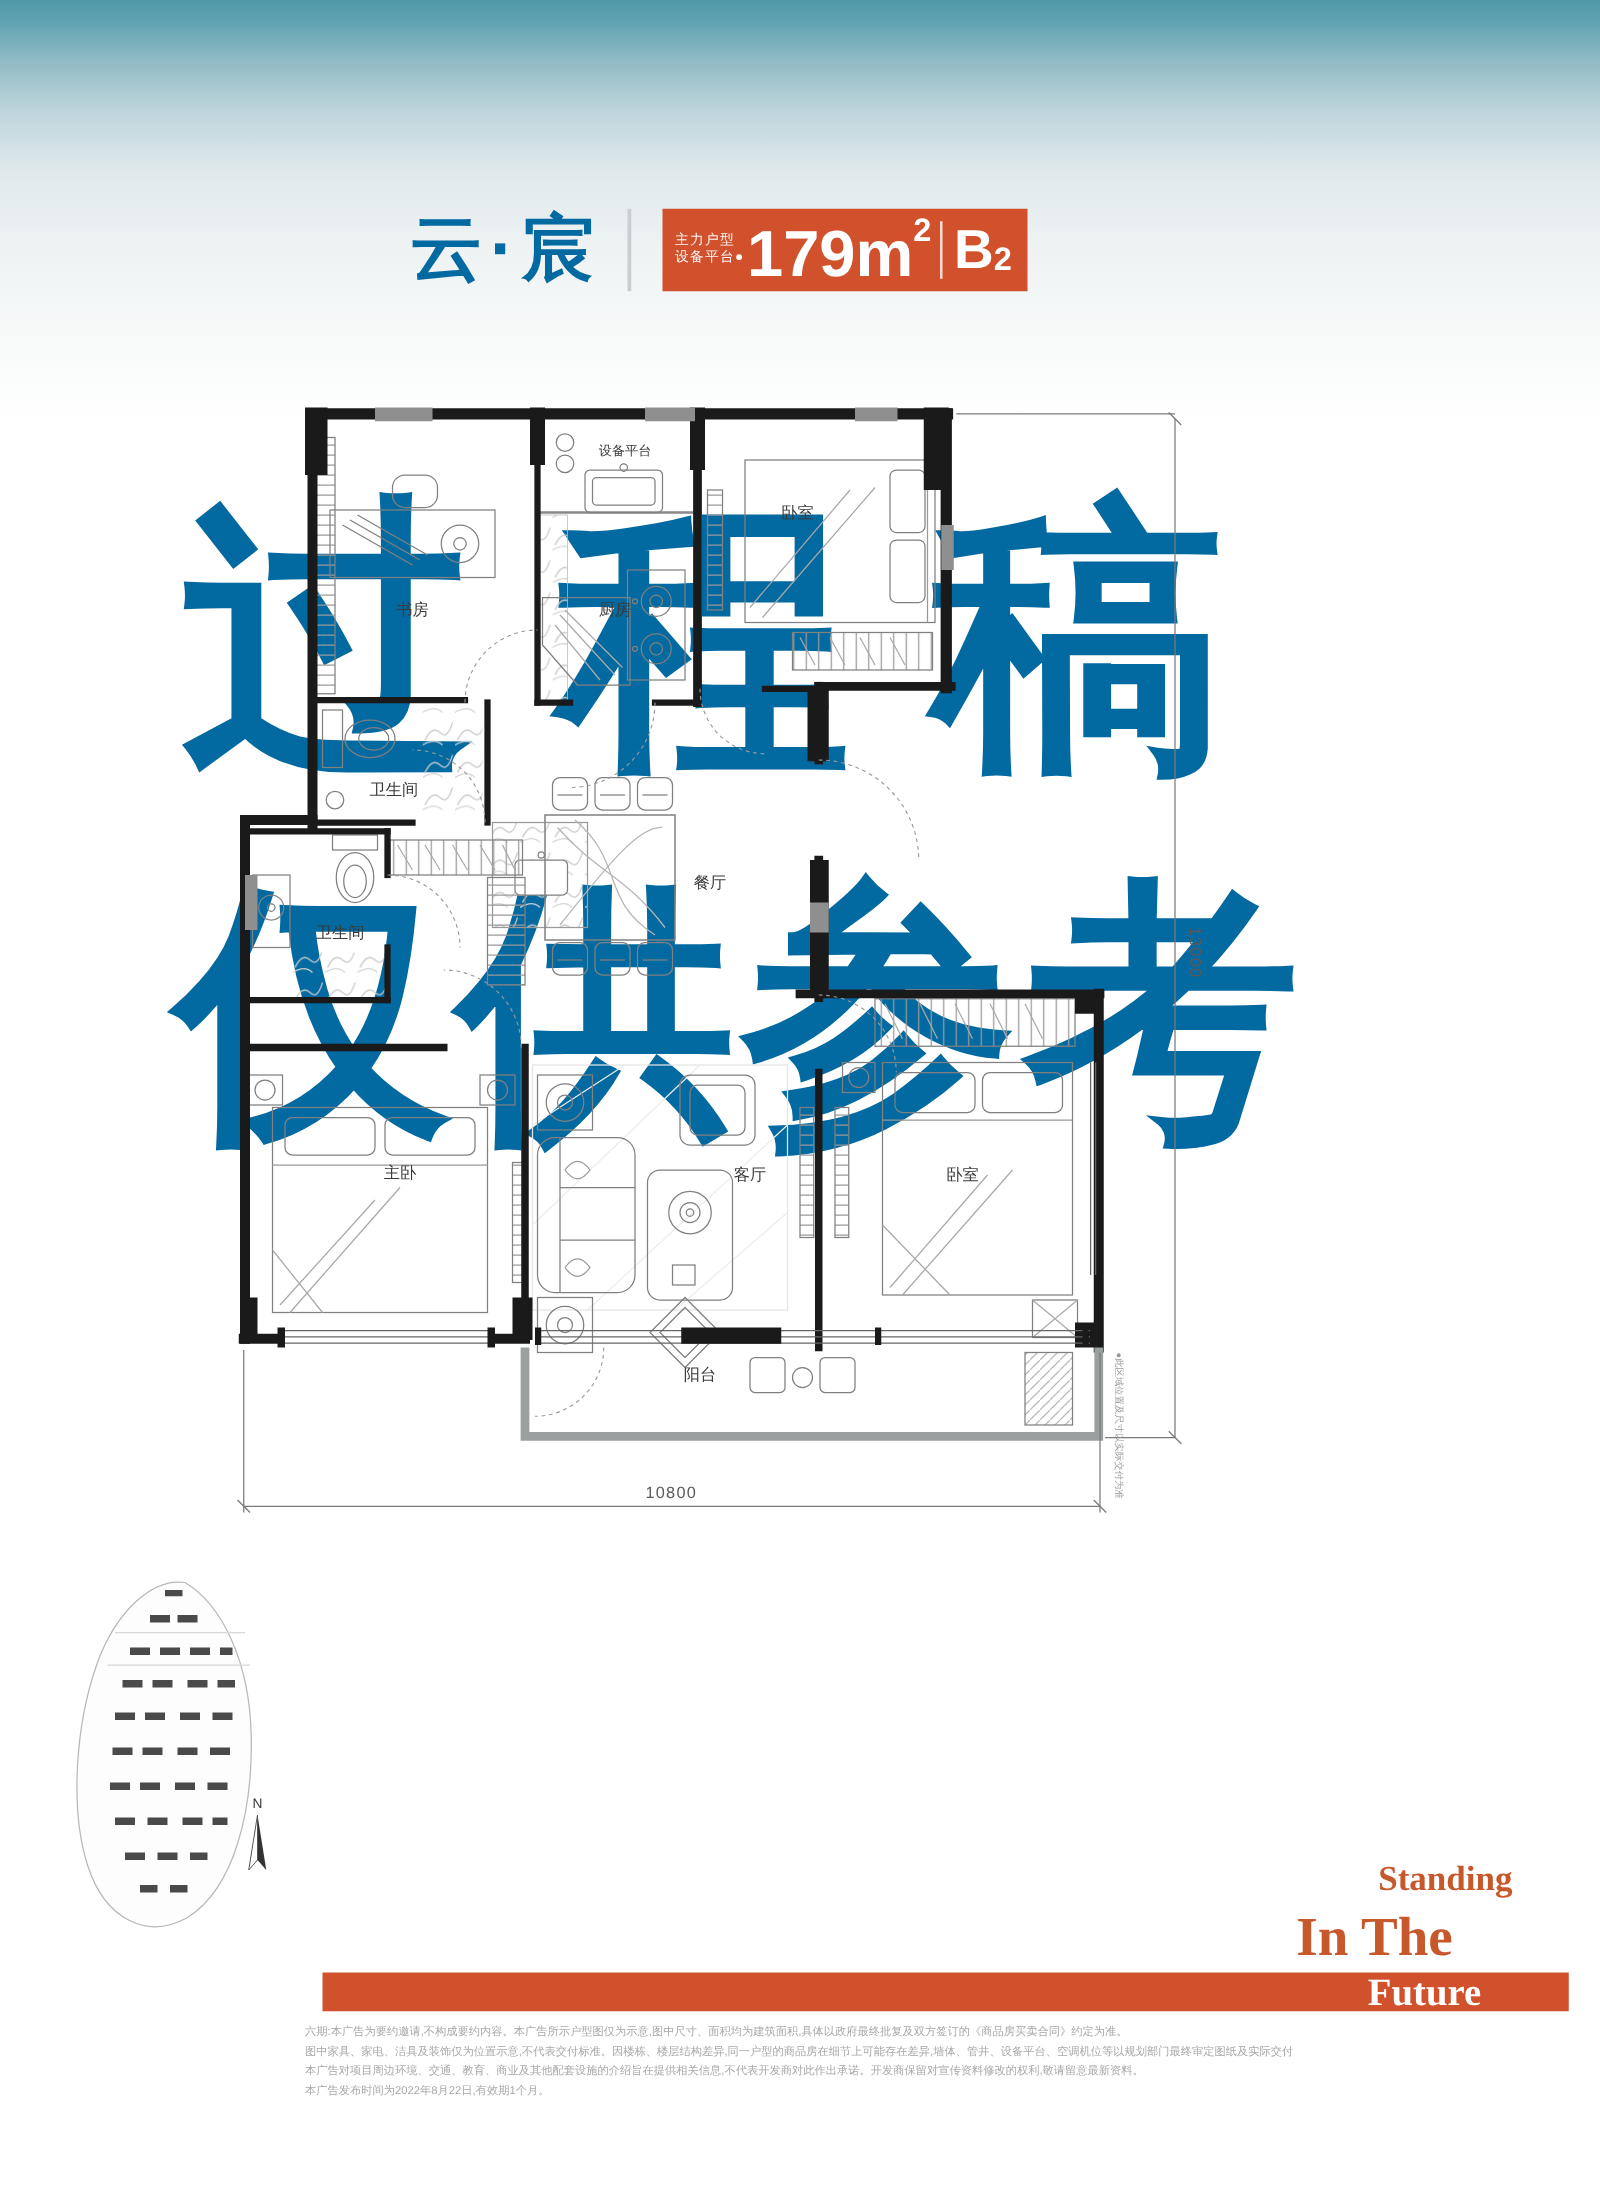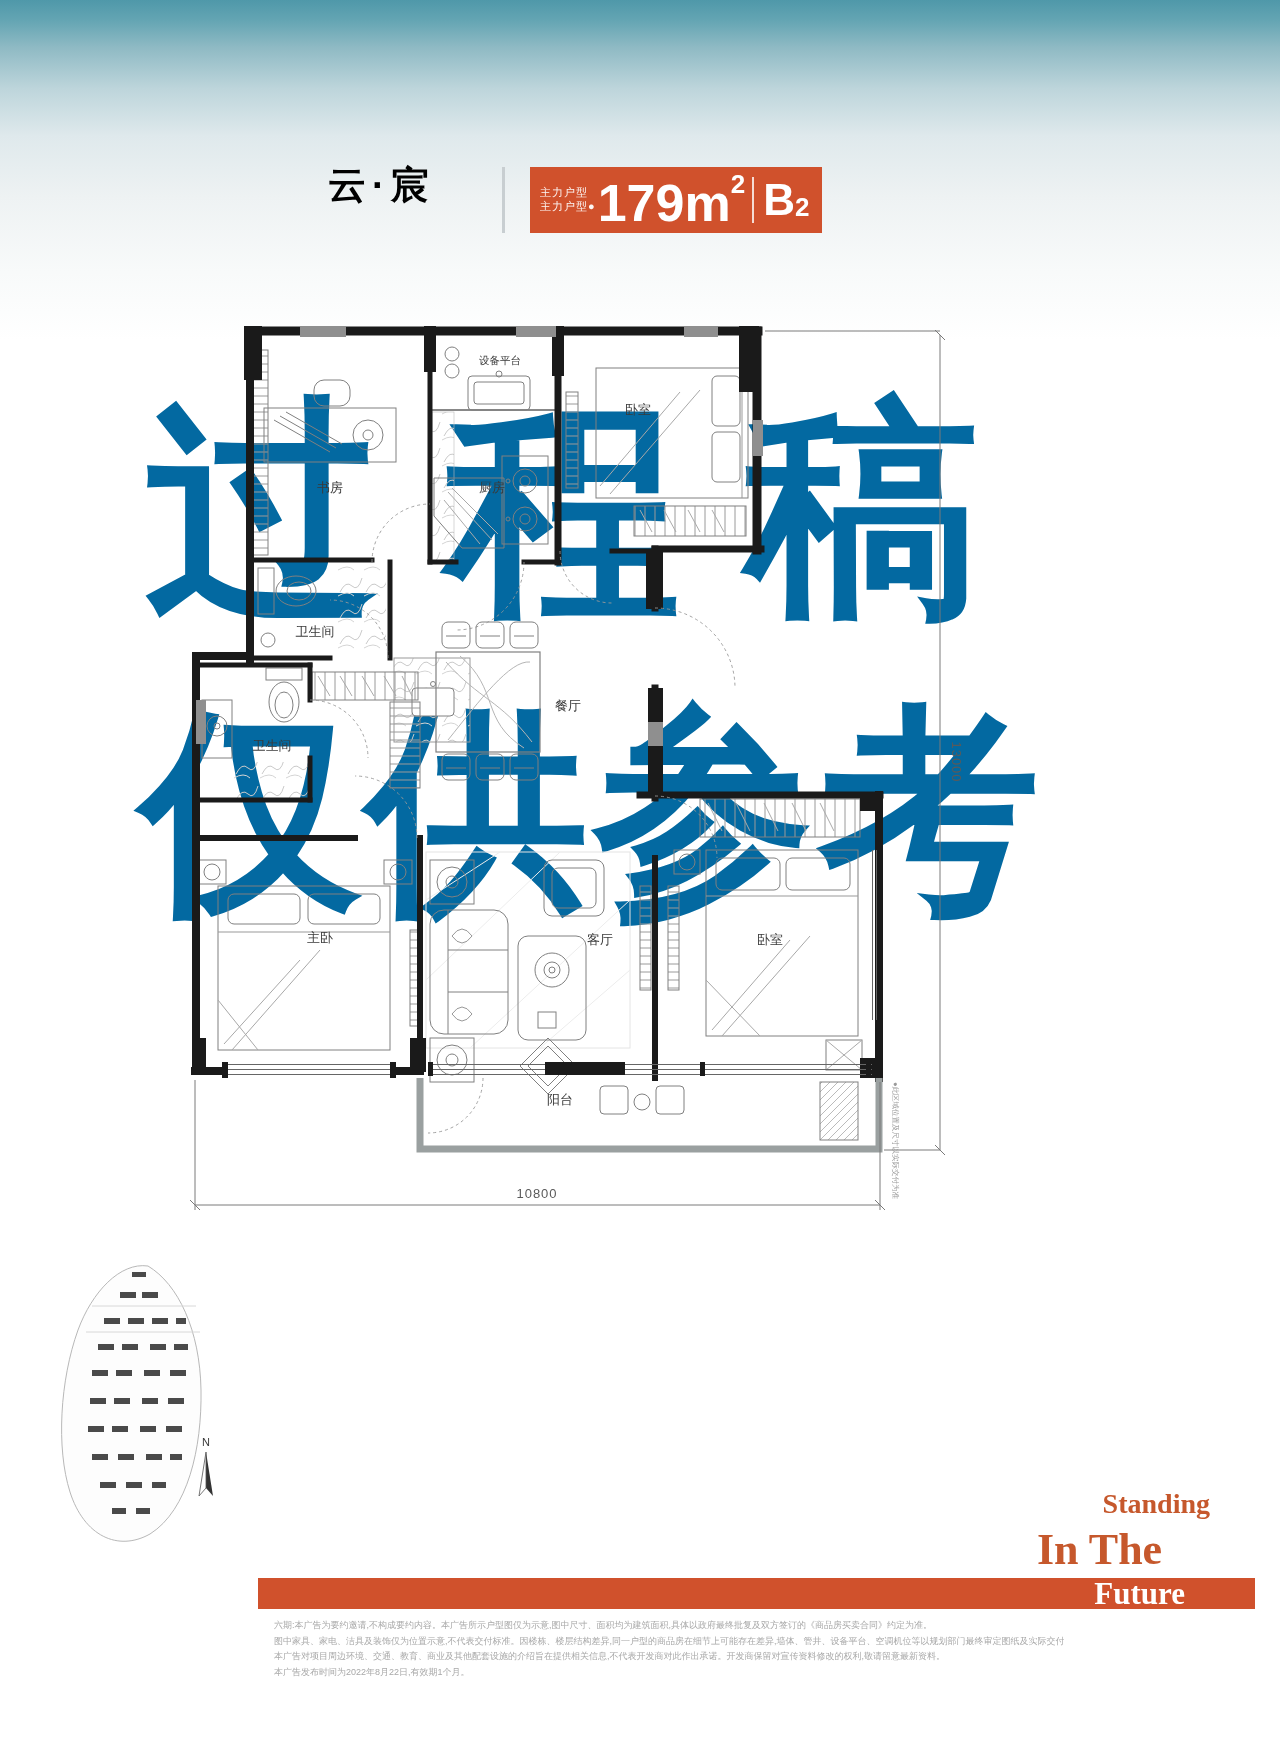--- a/index.html
+++ b/index.html
@@ -5,22 +5,22 @@
   * { margin:0; padding:0; box-sizing:border-box; }
   html,body { width:1280px; height:1748px; background:#ffffff; overflow:hidden;
               font-family:"Liberation Sans", sans-serif; }
   #page { position:relative; width:1280px; height:1748px; background:#ffffff; }
 
   
   .header-grad { position:absolute; left:0; top:0; width:1280px; height:340px;
     background:linear-gradient(180deg,#4f98a9 0%,#64a5b3 6%,#8fbac4 14%,#bdd5db 26%,
       #dfe9ec 40%,#eef2f3 58%,#f8fafa 80%,#ffffff 100%); }
 
-  .page-title { position:absolute; left:328px; top:160px; font-size:38px; font-weight:bold;
-    color:#000000; letter-spacing:6px; }
+  .page-title { position:absolute; left:328px; top:160px; font-size:58px; font-weight:bold;
+    color:#0369a1; letter-spacing:6px; }
   .title-divider { position:absolute; left:502px; top:167px; width:3px; height:66px; background:#c8ced1; }
 
   .badge { position:absolute; left:530px; top:167px; width:292px; height:66px; background:#d0512c;
     display:flex; align-items:center; padding-left:10px; color:#fff; }
   .badge .sub { display:flex; flex-direction:column; justify-content:center; font-size:11px;
     line-height:1.25; letter-spacing:1px; opacity:.95; }
   .badge .area { font-size:52px; font-weight:bold; line-height:1; margin-left:2px; }
   .badge .area sup { font-size:26px; vertical-align:28px; }
   .badge .bdiv { width:2px; height:46px; background:rgba(255,255,255,.8); margin:0 9px 0 7px; }
   .badge .unit { font-size:44px; font-weight:bold; line-height:1; display:flex; align-items:flex-end; }
@@ -38,37 +38,37 @@
   .note-label { font-size:7.5px; fill:#9a9a9a; }
 
   .slogan { position:absolute; color:#c6582c; font-family:"Liberation Serif", serif; font-weight:bold; }
   .slogan-1 { left:1030px; top:1488px; width:180px; text-align:right; font-size:28px; }
   .slogan-2 { left:1037px; top:1524px; font-size:44px; }
   .slogan-bar { position:absolute; left:258px; top:1578px; width:997px; height:31px; background:#d0512c;
     text-align:right; padding-right:70px; }
   .slogan-bar .future { color:#ffffff; font-family:"Liberation Serif", serif; font-weight:bold;
     font-size:31px; line-height:31px; }
 
-  .disclaimer { position:absolute; left:274px; top:1618px; width:790px; }
+  .disclaimer { position:absolute; left:244px; top:1618px; width:790px; }
   .disclaimer div { font-size:9px; color:#a8a8a8; line-height:15.5px; white-space:nowrap; overflow:hidden; }
 </style>
 </head>
 <body>
 
 <div id="page">
 
   <div class="header-grad"></div>
 
   <div class="page-title">云·宸</div>
   <div class="title-divider"></div>
 
   <div class="badge">
     <div class="sub">
       <span>主力户型</span>
-      <span>主力户型●</span>
+      <span>设备平台●</span>
     </div>
     <div class="area"><span>179m</span><sup>2</sup></div>
     <div class="bdiv"></div>
     <div class="unit">
         <span>B</span>
         <span class="u2">2</span>
       </div>
   </div>
 
   <div class="wm wm1">过程稿</div>

